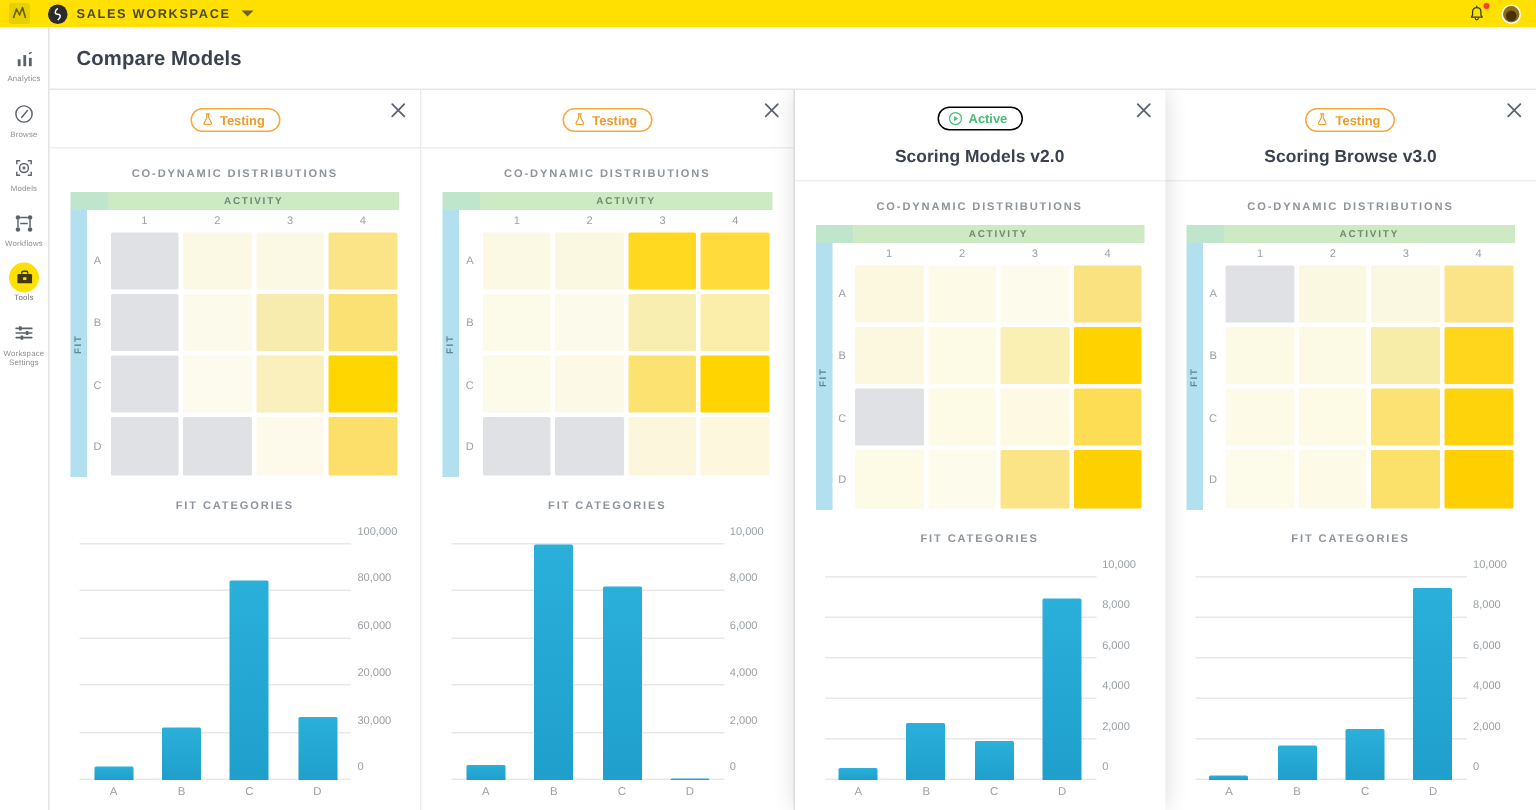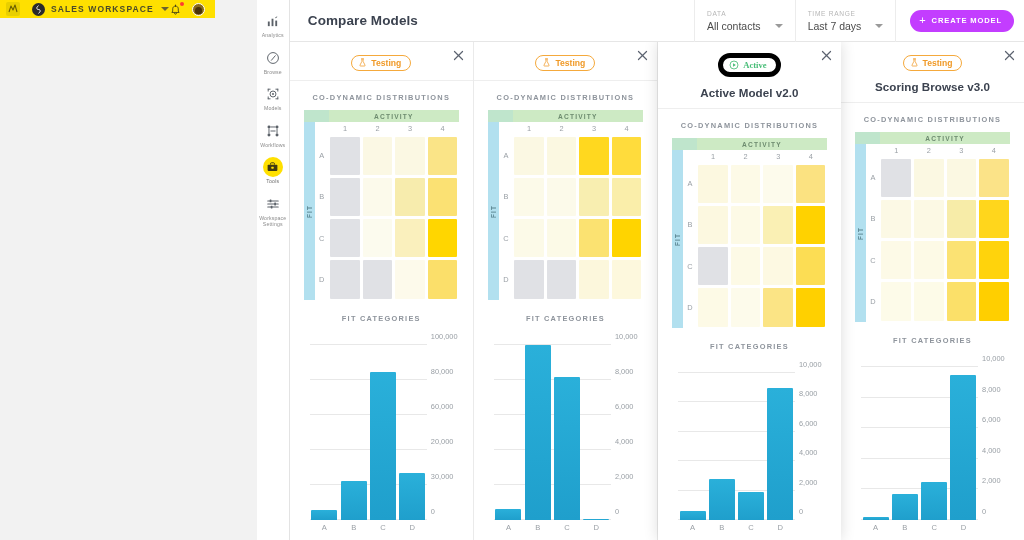--- a/index.html
+++ b/index.html
@@ -2,21 +2,21 @@
 <html><head>
 <meta charset="utf-8">
 <style>
   * { box-sizing: border-box; margin: 0; padding: 0; }
   html, body {
     width: 1024px; height: 540px;
     overflow: hidden;
     font-family: "Liberation Sans", sans-serif;
     background: #f2f2f2;
   }
-  #app { position: relative; width: 1024px; height: 540px; display: flex; flex-direction: row; }
+  #app { position: relative; width: 1024px; height: 540px; display: flex; flex-direction: column; }
 
   
   .topbar {
     height: 18px; min-height: 18px;
     background: #ffe000;
     display: flex; align-items: center;
     padding: 0 6px;
     position: relative; z-index: 40;
   }
   .tb-logo-sq {
@@ -56,21 +56,21 @@
     border: 1.5px solid #ffffff;
     overflow: hidden; position: relative;
   }
   .avatar::after {
     content: ""; position: absolute; left: 2px; top: 3.5px;
     width: 7px; height: 7px; border-radius: 50% 50% 40% 40%;
     background: #4a3208;
   }
 
   
-  .body { flex: 1; display: flex; min-height: 0; padding-left: 42px; }
+  .body { flex: 1; display: flex; min-height: 0; }
 
   
   .rail {
     width: 33px; min-width: 33px;
     background: #ffffff;
     border-right: 1px solid #e3e3e3;
     padding-top: 8px;
     display: flex; flex-direction: column; align-items: center;
     gap: 2px;
     position: relative; z-index: 30;
@@ -168,21 +168,21 @@
     display: flex; align-items: center; justify-content: center;
     cursor: pointer;
   }
   .badge {
     display: inline-flex; align-items: center; gap: 4px;
     border-radius: 12px;
     padding: 2px 9px 2px 6px;
     font-size: 8.6px; font-weight: 600;
   }
   .badge.testing { border: 1px solid #f5a93c; color: #f09a28; }
-  .badge.active  { border: 5px solid #000000; color: #47bd77; font-family: Liberation Serif, serif; }
+  .badge.active  { border: 1px solid #000000; color: #47bd77; }
   .card-title {
     margin-top: 9px;
     font-size: 11.6px; font-weight: 700; color: #3b424f;
     letter-spacing: .05px;
   }
 
   .card-body { flex: 1; display: flex; flex-direction: column; min-height: 0; padding-top: 12px; }
 
   .sect-title {
     text-align: center;
@@ -366,44 +366,20 @@
         </div>
         <div class="rail-label">Workspace Settings</div>
       </div>
     </nav>
 
     <div class="content">
 
       <div class="pagehead">
         <div class="page-title">Compare Models</div>
 
-        <div class="head-right">
-          <div class="ctrl">
-            <div class="ctrl-lab">DATA</div>
-            <div class="ctrl-row">
-              <div class="ctrl-val">All contacts</div>
-              <div class="ctrl-caret"></div>
-            </div>
-          </div>
-
-          <div class="ctrl">
-            <div class="ctrl-lab">TIME RANGE</div>
-            <div class="ctrl-row">
-              <div class="ctrl-val">Last 7 days</div>
-              <div class="ctrl-caret"></div>
-            </div>
-          </div>
-
-          <div class="cta-wrap">
-            <button class="cta">
-              <span class="plus">+</span>
-              <span>CREATE MODEL</span>
-            </button>
-          </div>
-        </div>
       </div>
 
       <div class="strip" id="strip">
           <div class="card">
             <div class="card-head"><div class="close-x">
                 <svg width="11" height="11" viewBox="0 0 12 12">
                   <path d="M1.6 1.6 L10.4 10.4 M10.4 1.6 L1.6 10.4" stroke="#5c6370" stroke-width="1.3" stroke-linecap="round"></path>
                 </svg>
               </div><div class="badge testing">
                 <span style="display: flex;">
@@ -576,21 +552,21 @@
                   <path d="M1.6 1.6 L10.4 10.4 M10.4 1.6 L1.6 10.4" stroke="#5c6370" stroke-width="1.3" stroke-linecap="round"></path>
                 </svg>
               </div><div class="badge active">
                 <span style="display: flex;">
                   <svg width="10" height="10" viewBox="0 0 12 12">
                     <circle cx="6" cy="6" r="4.8" fill="none" stroke="currentColor" stroke-width="1"></circle>
                     <path d="M4.9 3.9 L8.2 6 L4.9 8.1 Z" fill="currentColor"></path>
                   </svg>
                 </span>
                 <span>Active</span>
-              </div><div class="card-title">Active Model v2.0</div></div>
+              </div><div class="card-title">Scoring Models v2.0</div></div>
             <div class="card-body">
               <div class="sect-title">CO-DYNAMIC DISTRIBUTIONS</div>
               <div class="hm-wrap">
                 <div class="hm-grid">
                   <div class="hm-corner"></div>
                   <div class="hm-actbar">ACTIVITY</div>
                   <div class="hm-fitbar">
                     <span>FIT</span>
                   </div>
                   <div class="hm-colhdr" style="grid-column: 3;">1</div>

